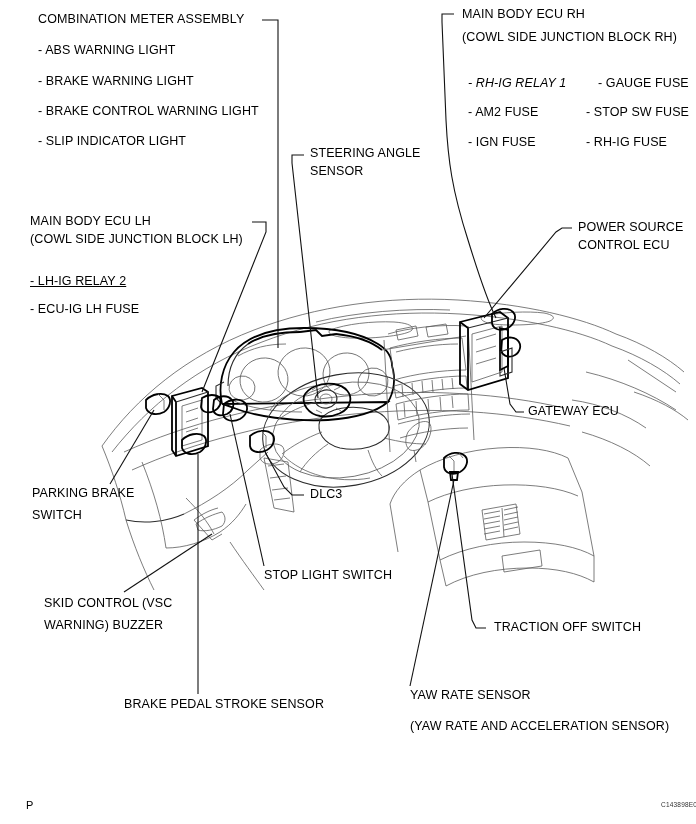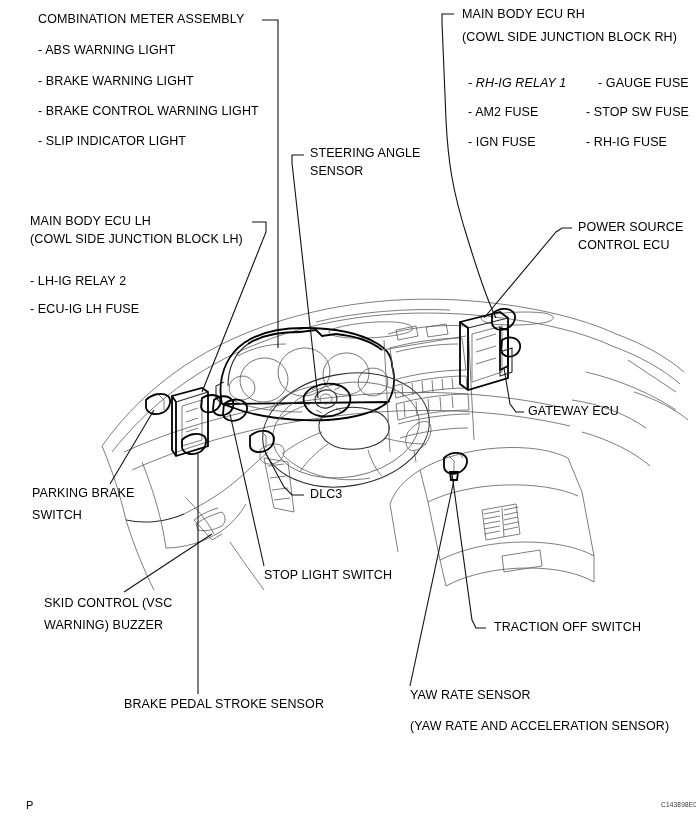--- a/index.html
+++ b/index.html
@@ -242,21 +242,21 @@
   <div class="lbl" style="left:452px;top:135px;">- IGN FUSE</div>
   <div class="lbl" style="left:570px;top:76px;margin-left:12px;">- GAUGE FUSE</div>
   <div class="lbl" style="left:570px;top:105px;">- STOP SW FUSE</div>
   <div class="lbl" style="left:570px;top:135px;">- RH-IG FUSE</div>
 
   <div class="lbl" style="left:294px;top:146px;">STEERING ANGLE</div>
   <div class="lbl" style="left:294px;top:164px;">SENSOR</div>
 
   <div class="lbl" style="left:14px;top:214px;">MAIN BODY ECU LH</div>
   <div class="lbl" style="left:14px;top:232px;">(COWL SIDE JUNCTION BLOCK LH)</div>
-  <div class="lbl" style="left:14px;top:274px;">- LH-IG RELAY 2</div>
+  <div class="lbl" style="left:14px;top:274px;text-decoration:underline;">- LH-IG RELAY 2</div>
   <div class="lbl" style="left:14px;top:302px;">- ECU-IG LH FUSE</div>
 
   <div class="lbl" style="left:562px;top:220px;">POWER SOURCE</div>
   <div class="lbl" style="left:562px;top:238px;">CONTROL ECU</div>
 
   <div class="lbl" style="left:512px;top:404px;">GATEWAY ECU</div>
 
   <div class="lbl" style="left:294px;top:487px;">DLC3</div>
 
   <div class="lbl" style="left:16px;top:486px;">PARKING BRAKE</div>

